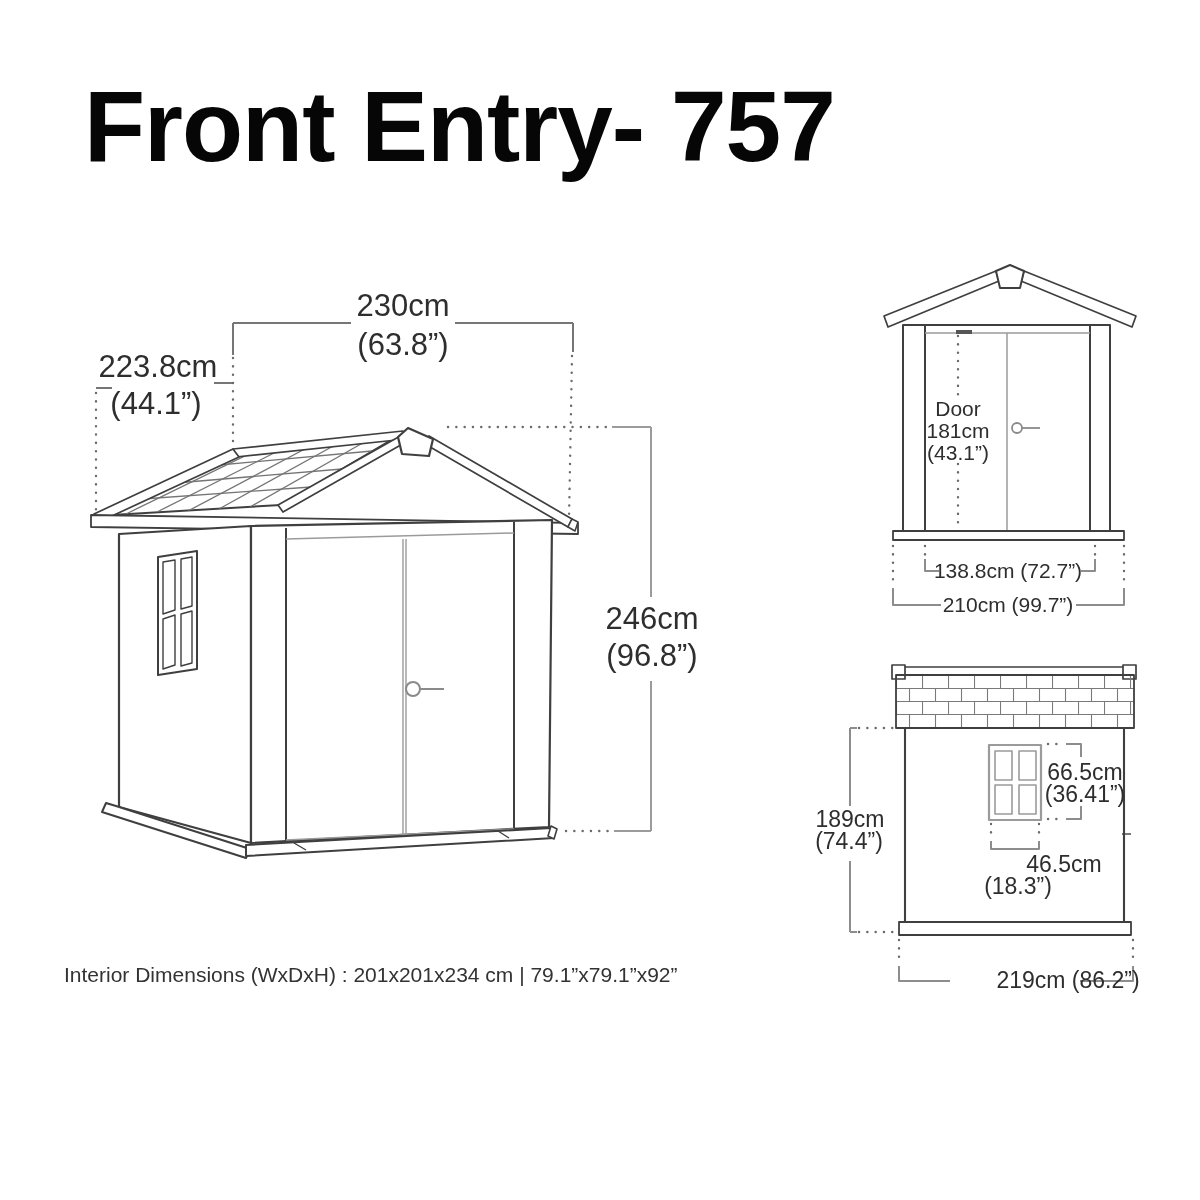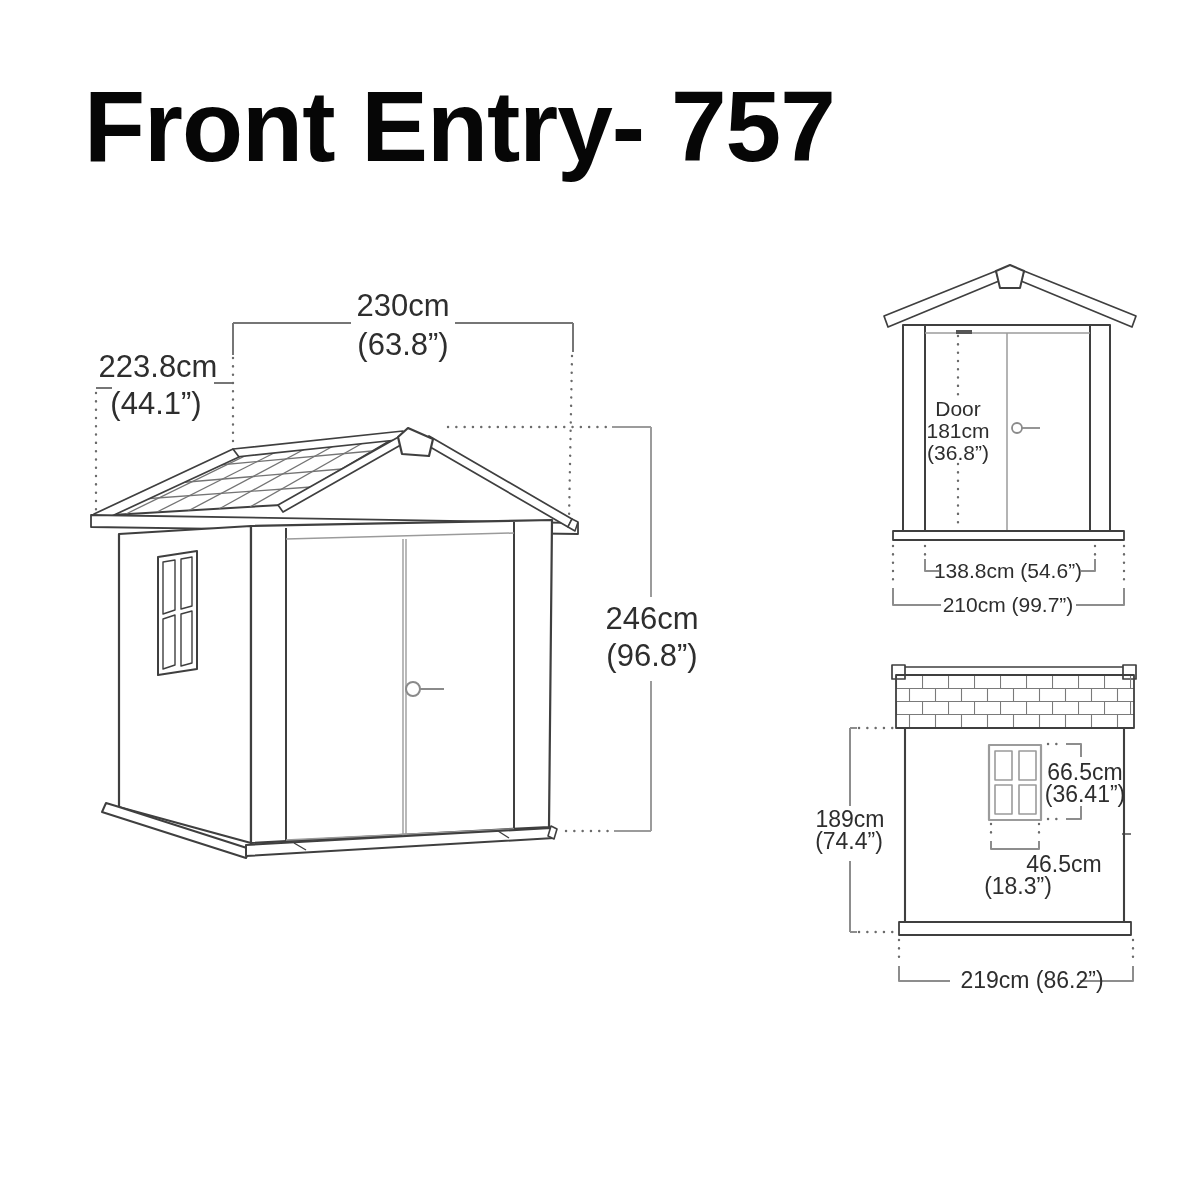--- a/index.html
+++ b/index.html
@@ -156,26 +156,27 @@
 
   <div class="lbl s31" style="left:403px;top:306px">230cm</div>
   <div class="lbl s31" style="left:403px;top:345px">(63.8”)</div>
   <div class="lbl s31" style="left:158px;top:367px">223.8cm</div>
   <div class="lbl s31" style="left:156px;top:404px">(44.1”)</div>
   <div class="lbl s31" style="left:652px;top:619px">246cm</div>
   <div class="lbl s31" style="left:652px;top:656px">(96.8”)</div>
 
   <div class="lbl s21" style="left:958px;top:409px">Door</div>
   <div class="lbl s21" style="left:958px;top:431px">181cm</div>
-  <div class="lbl s21" style="left:958px;top:453px">(36.8”)</div>
-  <div class="lbl s21" style="left:1008px;top:571px">138.8cm (54.6”)</div>
+  <div class="lbl s21" style="left:958px;top:453px">(43.1”)</div>
+  <div class="lbl s21" style="left:1008px;top:571px">138.8cm (72.7”)</div>
   <div class="lbl s21" style="left:1008px;top:605px">210cm (99.7”)</div>
 
   <div class="lbl s23" style="left:850px;top:819px">189cm</div>
   <div class="lbl s23" style="left:849px;top:841px">(74.4”)</div>
   <div class="lbl s23" style="left:1085px;top:772px">66.5cm</div>
   <div class="lbl s23" style="left:1085px;top:794px">(36.41”)</div>
   <div class="lbl s23" style="left:1064px;top:864px">46.5cm</div>
   <div class="lbl s23" style="left:1018px;top:886px">(18.3”)</div>
-  <div class="lbl s23" style="left:1032px;top:980px">219cm (86.2”)</div>
+  <div class="lbl s23" style="left:1068px;top:980px">219cm (86.2”)</div>
 
+  <div id="footer-note">Interior Dimensions (WxDxH) : 201x201x234 cm | 79.1”x79.1”x92”</div>
 
 </div>
 
 </body></html>

